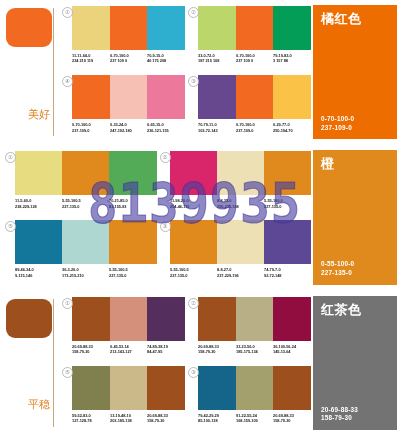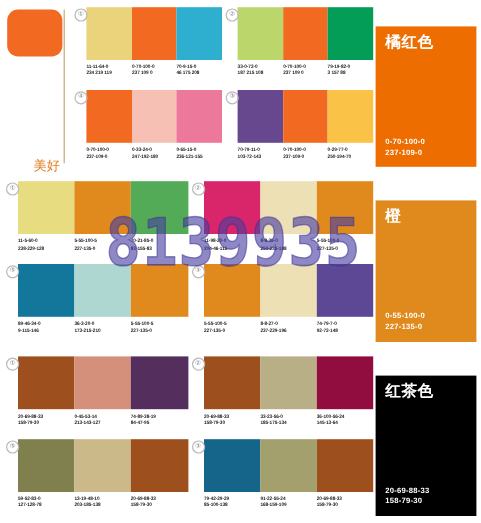--- a/index.html
+++ b/index.html
@@ -41,27 +41,27 @@
   }
   .mood-rule{
     position:absolute;
     left:53px;top:8px;
     width:1px;height:128px;
     background:#c8a87a;
   }
   .mood-label{
     position:absolute;
     left:28px;
-    bottom:0;
+    bottom:24px;
     width:22px;
     color:#e08020;
     font-size:11px;
     line-height:11.5px;
     letter-spacing:0px;
-    font-family:Liberation Serif, serif;
+    font-family:Liberation Mono, monospace;
   }
 
   
   .groups{
     flex:1 1 auto;
     display:grid;
     grid-template-columns:1fr 1fr;
     grid-template-rows:1fr 1fr;
     padding:6px 2px 2px 4px;
     box-sizing:border-box;
@@ -110,21 +110,21 @@
     transform:scaleX(0.96);
     transform-origin:left center;
   }
 
   
   .feature{
     width:88px;
     flex:0 0 88px;
     position:relative;
     box-sizing:border-box;
-    padding:22px 4px 6px 0;
+    padding:5px 4px 6px 0;
   }
   .feature-card{
     position:relative;
     width:100%;height:100%;
     box-sizing:border-box;
     padding:7px 8px;
     display:flex;
     flex-direction:column;
     justify-content:space-between;
   }
@@ -310,20 +310,25 @@
         <div class="feature-name">橙</div>
         <div class="feature-codes">
           <div>0-55-100-0</div>
           <div>227-135-0</div>
         </div>
       </div>
     </div>
   </div>
 
   <div class="band">
+    <div class="mood-col">
+      <div class="mood-chip" style="background:#9e4f1e"></div>
+      <div class="mood-rule"></div>
+      <div class="mood-label">平稳</div>
+    </div>
 
     <div class="groups">
       <div class="group">
         <div class="grp-num">①</div>
         <div class="swatches">
           <div class="sw" style="background:#9e4f1e"></div>
           <div class="sw" style="background:#d5907b"></div>
           <div class="sw" style="background:#542f5e"></div>
         </div>
         <div class="codes">
@@ -370,21 +375,21 @@
         </div>
         <div class="codes">
           <div class="code"><span>79-42-29-29</span><br><span>85-100-138</span></div>
           <div class="code"><span>91-22-55-24</span><br><span>168-159-109</span></div>
           <div class="code"><span>20-69-88-33</span><br><span>158-79-30</span></div>
         </div>
       </div>
     </div>
 
     <div class="feature">
-      <div class="feature-card" style="background:#000000">
+      <div class="feature-card" style="background:#737373">
         <div class="feature-name">红茶色</div>
         <div class="feature-codes">
           <div>20-69-88-33</div>
           <div>158-79-30</div>
         </div>
       </div>
     </div>
   </div>
 
   <div class="watermark">8139935</div>

